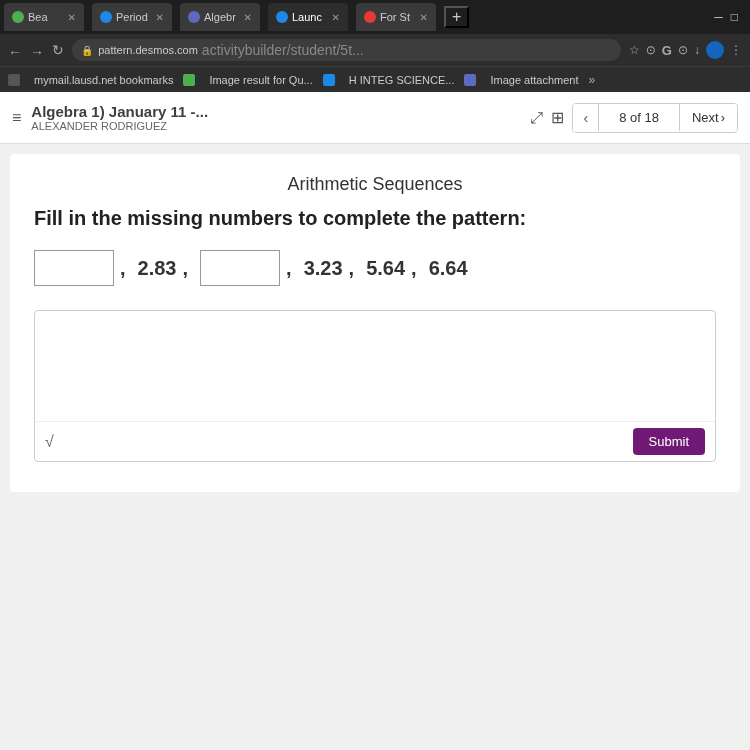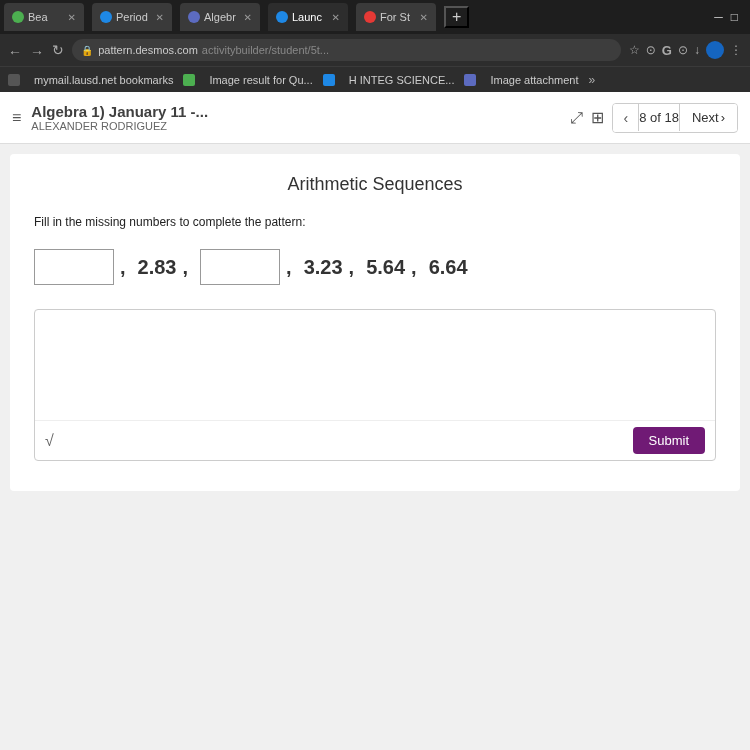--- a/index.html
+++ b/index.html
@@ -58,21 +58,21 @@
       height: 22px;
       padding: 0 10px;
       color: #ccc;
       font-size: 11px;
       display: flex;
       align-items: center;
       gap: 4px;
     }
     .lock-icon { color: #aaa; font-size: 10px; }
     .address-text { color: #ccc; font-size: 11px; }
-    .address-highlight { color: #888; font-size: 11px; text-align: right; }
+    .address-highlight { color: #888; font-size: 14px; text-align: right; }
     .toolbar-icons { display: flex; gap: 6px; align-items: center; }
     .toolbar-icon { color: #aaa; font-size: 12px; cursor: pointer; }
     .profile-btn { background: #1565c0; border-radius: 50%; width: 18px; height: 18px; display: flex; align-items: center; justify-content: center; color: white; font-size: 10px; font-weight: bold; }
 
     
     .bookmarks-bar {
       background: #2d2d2d;
       display: flex;
       align-items: center;
       height: 26px;
@@ -104,32 +104,32 @@
     }
     .hamburger { color: #555; font-size: 16px; cursor: pointer; }
     .header-title { flex: 1; }
     .header-title-main { font-size: 15px; font-weight: bold; color: #404040; }
     .header-title-sub { font-size: 11px; color: #666; }
     .header-actions { display: flex; align-items: center; gap: 8px; }
     .expand-btn { color: #555; font-size: 16px; cursor: pointer; }
     .grid-btn { color: #555; font-size: 16px; cursor: pointer; }
     .nav-controls { display: flex; align-items: center; gap: 0; border: 1px solid #ccc; border-radius: 4px; overflow: hidden; }
     .nav-arrow { background: white; border: none; padding: 6px 10px; cursor: pointer; color: #555; font-size: 14px; }
-    .page-count { padding: 6px 0; font-size: 13px; color: #333; border-left: 1px solid #ccc; border-right: 1px solid #ccc; background: white; }
+    .page-count { padding: 6px 20px; font-size: 13px; color: #333; border-left: 1px solid #ccc; border-right: 1px solid #ccc; background: white; }
     .next-btn { background: white; border: none; padding: 6px 12px; cursor: pointer; font-size: 13px; color: #333; display: flex; align-items: center; gap: 2px; }
     .activity-title {
       text-align: center;
       font-size: 18px;
       font-weight: normal;
       color: #333;
-      margin-bottom: 20px;
+      margin-bottom: 12px;
     }
     .activity-question {
-      font-size: 12px;
-      font-weight: normal;
+      font-size: 20px;
+      font-weight: bold;
       color: #222;
       margin-bottom: 20px;
     }
     .sequence-row {
       display: flex;
       align-items: center;
       gap: 12px;
       font-size: 20px;
       font-weight: bold;
       color: #333;

